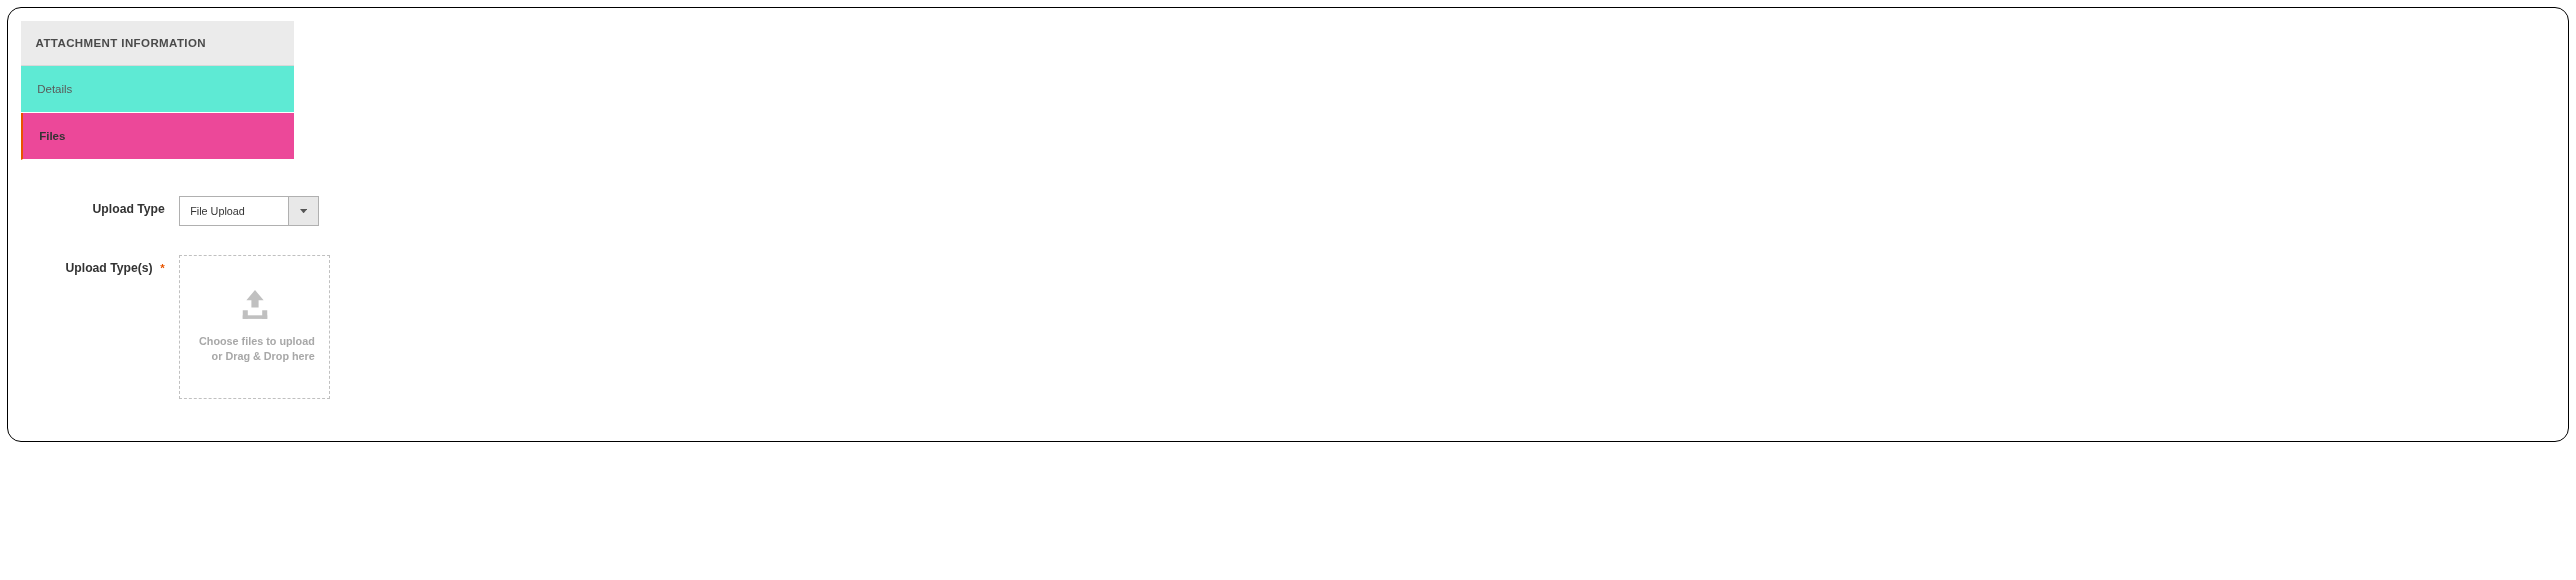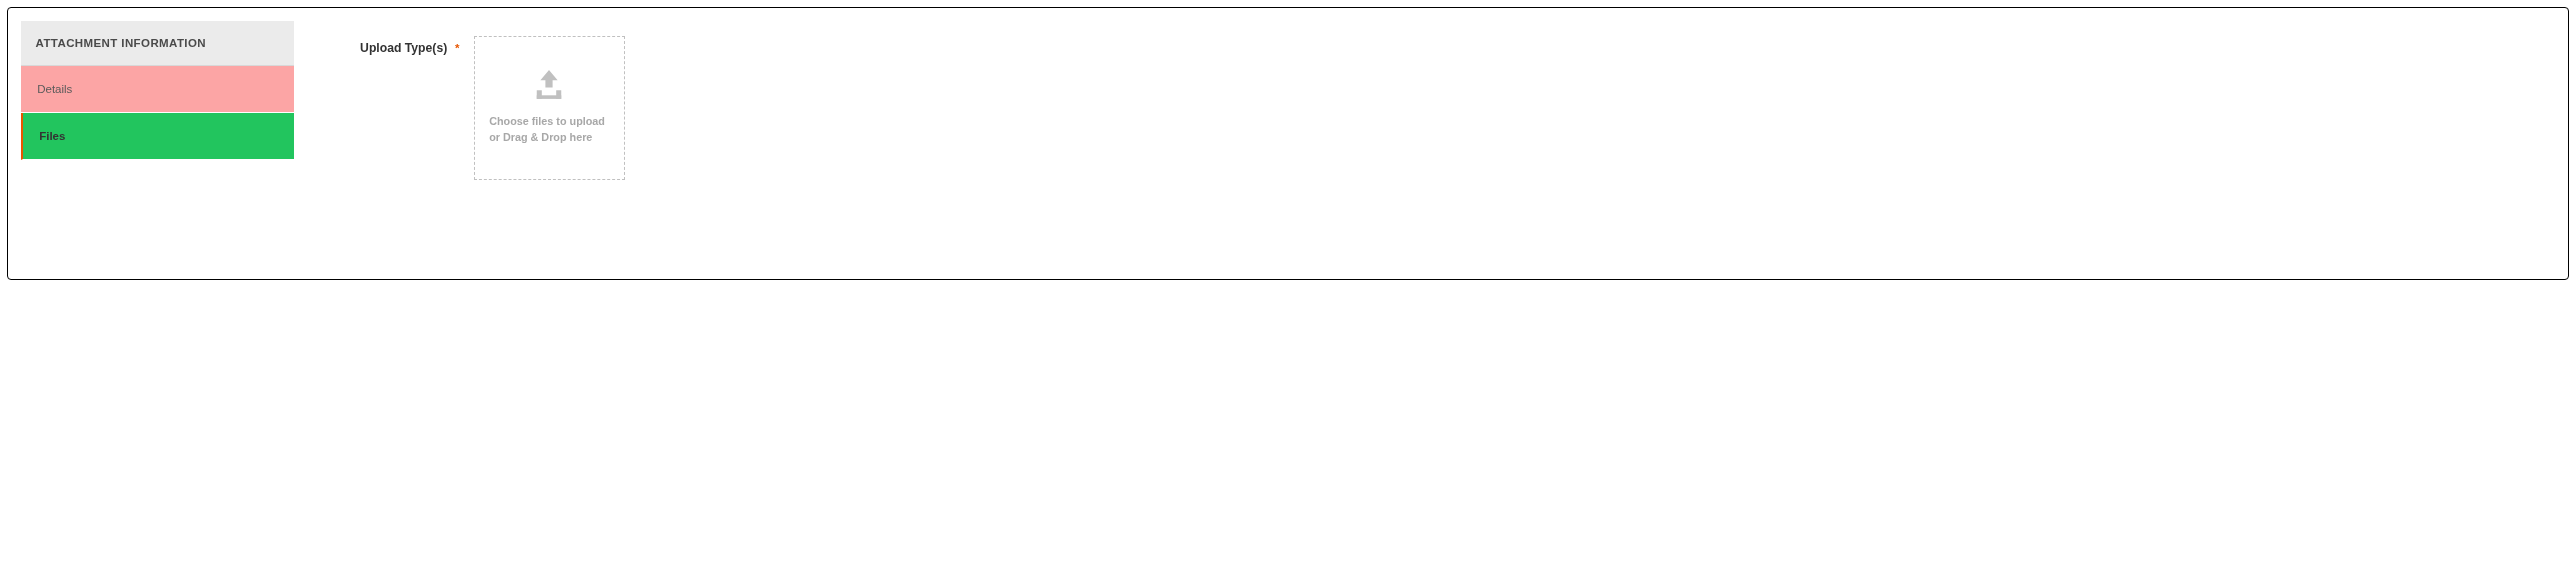--- a/index.html
+++ b/index.html
@@ -7,52 +7,53 @@
       margin: 0;
       padding: 0;
     }
     body {
       font-family: Arial, Helvetica, sans-serif;
       background: #ffffff;
       padding: 7.2px;
     }
     .container {
       border: 1.4px solid #000000;
-      border-radius: 4px;
+      border-radius: 14px;
       padding: 13px;
       display: flex;
       gap: 21.6px;
       min-height: 273px;
       width: 100%;
+      flex-direction: column;
     }
     .sidebar {
       width: 273px;
       flex-shrink: 0;
     }
     .sidebar-header {
       background: #ebebeb;
       padding: 16px 14.4px;
       border-bottom: 0.7px solid #d8d8d8;
     }
     .sidebar-header-text {
       font-size: 11.5px;
       font-weight: bold;
       color: #4a4a4a;
       letter-spacing: 0.4px;
     }
     .sidebar-item {
-      background: #fca5a5;
+      background: #5eead4;
       padding: 17px 16px;
       border-bottom: 0.7px solid #ffffff;
       cursor: pointer;
       color: #5a5a5a;
       font-size: 11.5px;
     }
     .sidebar-item.active {
-      background: #22c55e;
+      background: #ec4899;
       border-left: 2.9px solid #e85500;
       font-weight: bold;
       color: #333333;
     }
     .main-content {
       flex: 1;
       padding-top: 14.4px;
     }
     .form-row {
       display: flex;
@@ -107,21 +108,21 @@
       flex-direction: column;
       align-items: center;
       justify-content: center;
       cursor: pointer;
       padding: 14.4px;
     }
     .upload-icon {
       margin-bottom: 13px;
     }
     .dropzone-text {
-      text-align: left;
+      text-align: right;
       font-size: 10.8px;
       font-weight: 600;
       color: #a8a8a8;
       line-height: 1.4;
     }
   </style>
 </head>
 <body>
 
 <div class="container">
@@ -131,20 +132,31 @@
     </div>
     <div class="sidebar-item">
       <span>Details</span>
     </div>
     <div class="sidebar-item active">
       <span>Files</span>
     </div>
   </div>
 
   <div class="main-content">
+    <div class="form-row">
+      <div class="form-label">Upload Type</div>
+      <div class="select-wrapper">
+        <div class="select-text">File Upload</div>
+        <div class="select-arrow">
+          <svg viewBox="0 0 10 6" fill="#555555">
+            <path d="M0 0 L10 0 L5 6 Z"></path>
+          </svg>
+        </div>
+      </div>
+    </div>
 
     <div class="form-row">
       <div class="form-label">
         <span>Upload Type(s)</span>
         <span class="required-mark">*</span>
       </div>
       <div class="dropzone">
         <div class="upload-icon">
           <svg width="36" height="29" viewBox="0 0 50 40">
             <path d="M25 0 L37 14 L30 14 L30 24 L20 24 L20 14 L13 14 Z" fill="#c0c0c0"></path>

